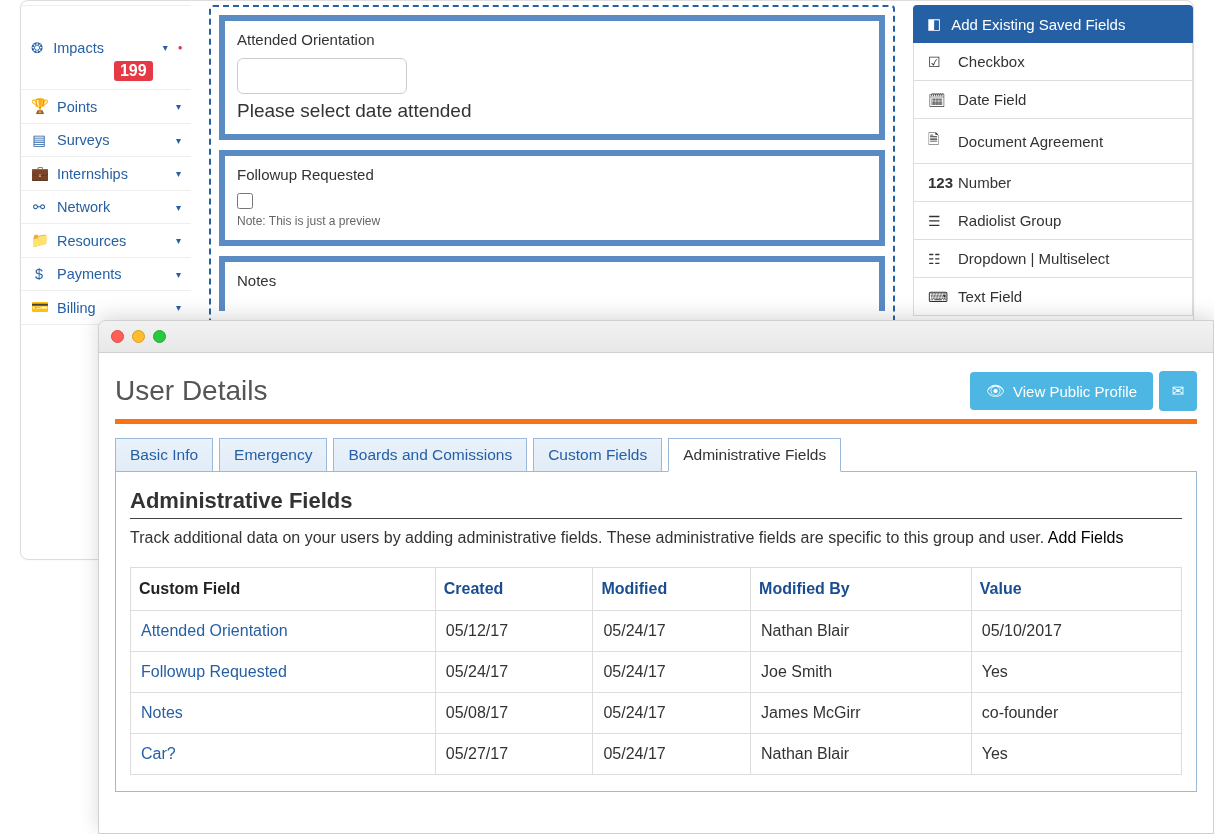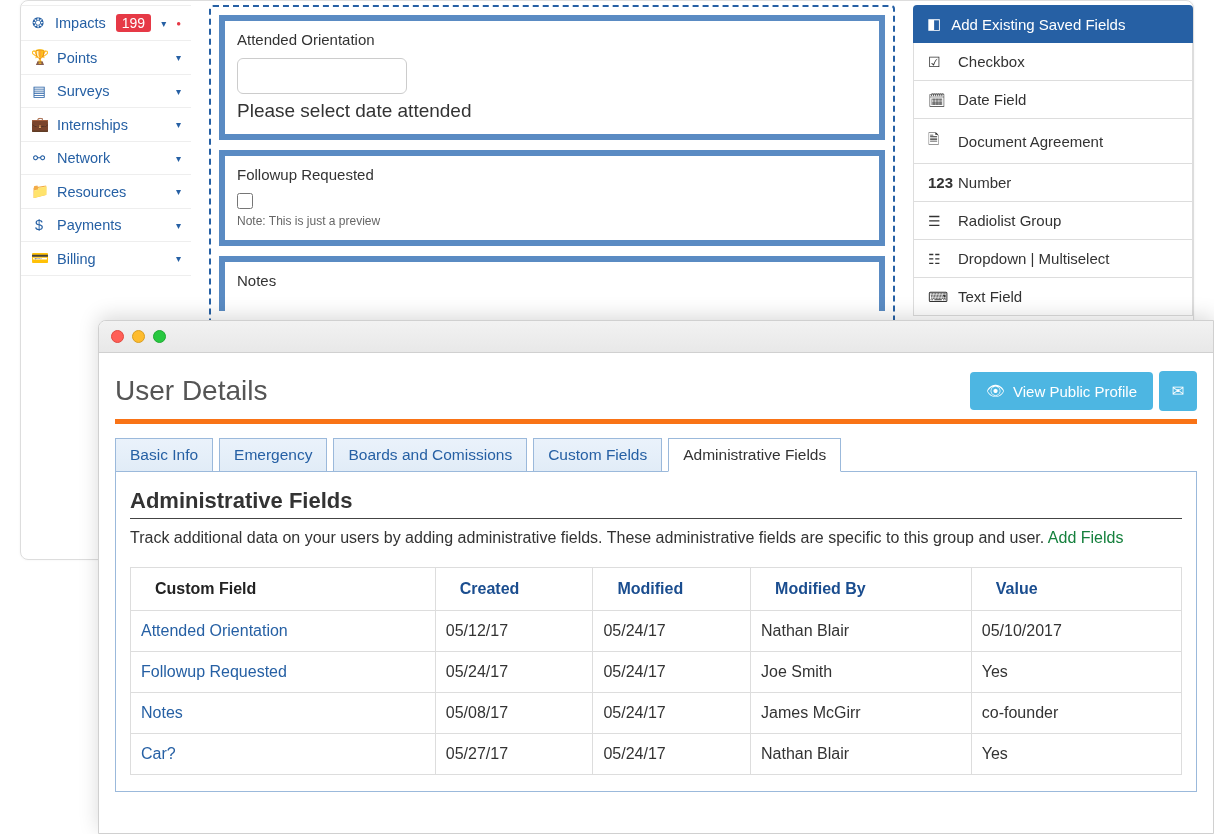--- a/index.html
+++ b/index.html
@@ -51,22 +51,23 @@
   cursor: pointer;
 }
 .sidebar-item:first-child { border-top: 1px solid #eee; }
 .sidebar-item .icn { width: 16px; text-align: center; color: #2660a4; }
 .sidebar-item .caret { margin-left: auto; font-size: 10px; color: #2660a4; }
 .badge-count {
   background: #e63946;
   color: #fff;
   border-radius: 3px;
   padding: 1px 6px;
-  font-size: 14px;
-  font-weight: 400;
+  font-size: 16px;
+  font-weight: 700;
+  margin-top: 47px;
 }
 .dot-red { color: #e63946; font-size: 8px; }
 
 
 .form-preview {
   flex: 1;
   border: 2px dashed #2660a4;
   border-radius: 4px;
   padding: 8px;
   display: flex;
@@ -220,31 +221,31 @@
   color: #333;
   border-bottom: 1px solid #444;
   padding-bottom: 4px;
   margin-bottom: 10px;
 }
 .panel-desc {
   font-size: 16px;
   color: #333;
   margin-bottom: 20px;
 }
-.panel-desc a { color: #15803d; text-decoration: none; cursor: pointer; margin-top: 48px; }
+.panel-desc a { color: #000000; text-decoration: none; cursor: pointer; margin-top: 48px; }
 
 .data-table {
   width: 100%;
   border-collapse: collapse;
   border: 1px solid #ddd;
   font-size: 16px;
 }
 .data-table th {
   text-align: left;
-  padding: 12px 24px;
+  padding: 12px 8px;
   color: #1a4d8f;
   font-weight: 600;
   border: 1px solid #ddd;
   background: #fff;
 }
 .data-table th:first-child { color:#222; }
 .data-table td {
   padding: 11px 10px;
   border: 1px solid #ddd;
   color: #333;

